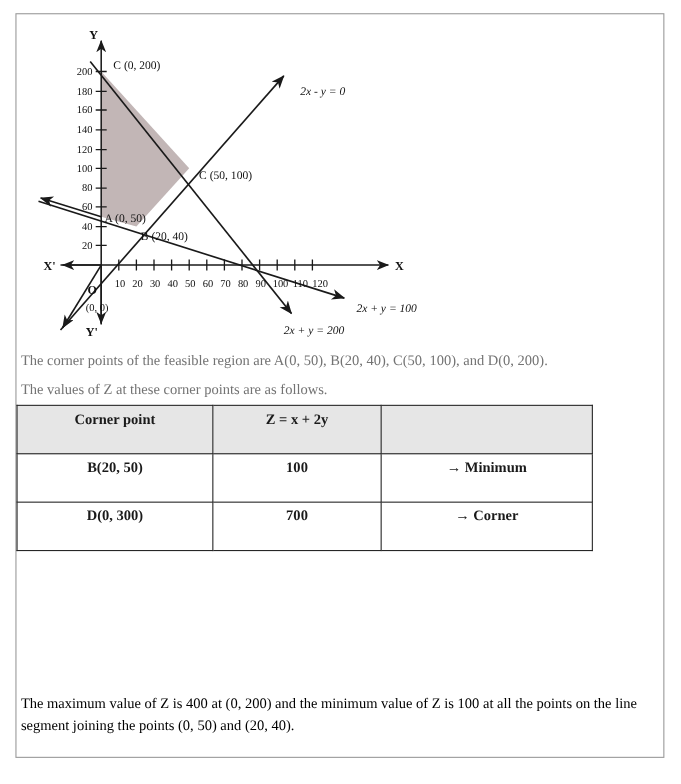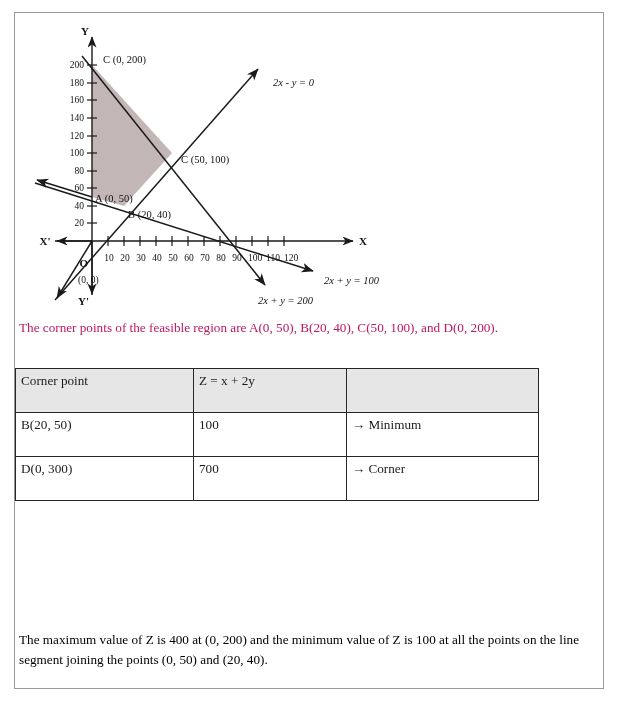--- a/index.html
+++ b/index.html
@@ -41,42 +41,42 @@
   .pt-label { font-size: 10.5px; }
   .axis-name { font-size: 11px; font-weight: bold; }
   .line-label { font-size: 10.5px; }
   .ital { font-style: italic; }
 
   
   .prose {
     position: absolute;
     font-size: 13.2px;
     line-height: 1.15;
-    color: #be185d;
+    color: #737373;
     white-space: nowrap;
   }
   #line-corner-points { left: 4px; top: 307px; }
   #line-values-z     { left: 4px; top: 333px; }
 
   
   #ztable {
     position: absolute;
     left: 0px;
     top: 355px;
     width: 523px;
     border-collapse: collapse;
     table-layout: fixed;
     font-size: 13.2px;
   }
   #ztable td, #ztable th {
     border: 1px solid #262626;
     vertical-align: top;
     padding: 4px 5px 0 5px;
-    text-align: left;
-    font-weight: normal;
+    text-align: center;
+    font-weight: bold;
     font-size: 13.2px;
     height: 44px;
     box-sizing: border-box;
   }
   #ztable thead th { background: #e6e6e6; }
   .col-a { width: 178px; }
   .col-b { width: 153px; }
   .col-c { width: 192px; }
 
   
@@ -189,20 +189,21 @@
       <text class="gtext pt-label" x="113" y="205" text-anchor="start">B (20, 40)</text>
 
       <text class="gtext line-label ital" x="258" y="73" text-anchor="start">2x - y = 0</text>
       <text class="gtext line-label ital" x="243" y="291" text-anchor="start">2x + y = 200</text>
       <text class="gtext line-label ital" x="309" y="271" text-anchor="start">2x + y = 100</text>
     </svg>
   </div>
 
   <div class="prose" id="line-corner-points">The corner points of the feasible region are A(0, 50), B(20, 40), C(50, 100), and D(0, 200).</div>
 
+  <div class="prose" id="line-values-z">The values of Z at these corner points are as follows.</div>
 
   <table id="ztable">
     <thead>
       <tr>
         <th class="col-a">Corner point</th>
         <th class="col-b">Z = x + 2y</th>
         <th class="col-c"></th>
       </tr>
     </thead>
     <tbody>

